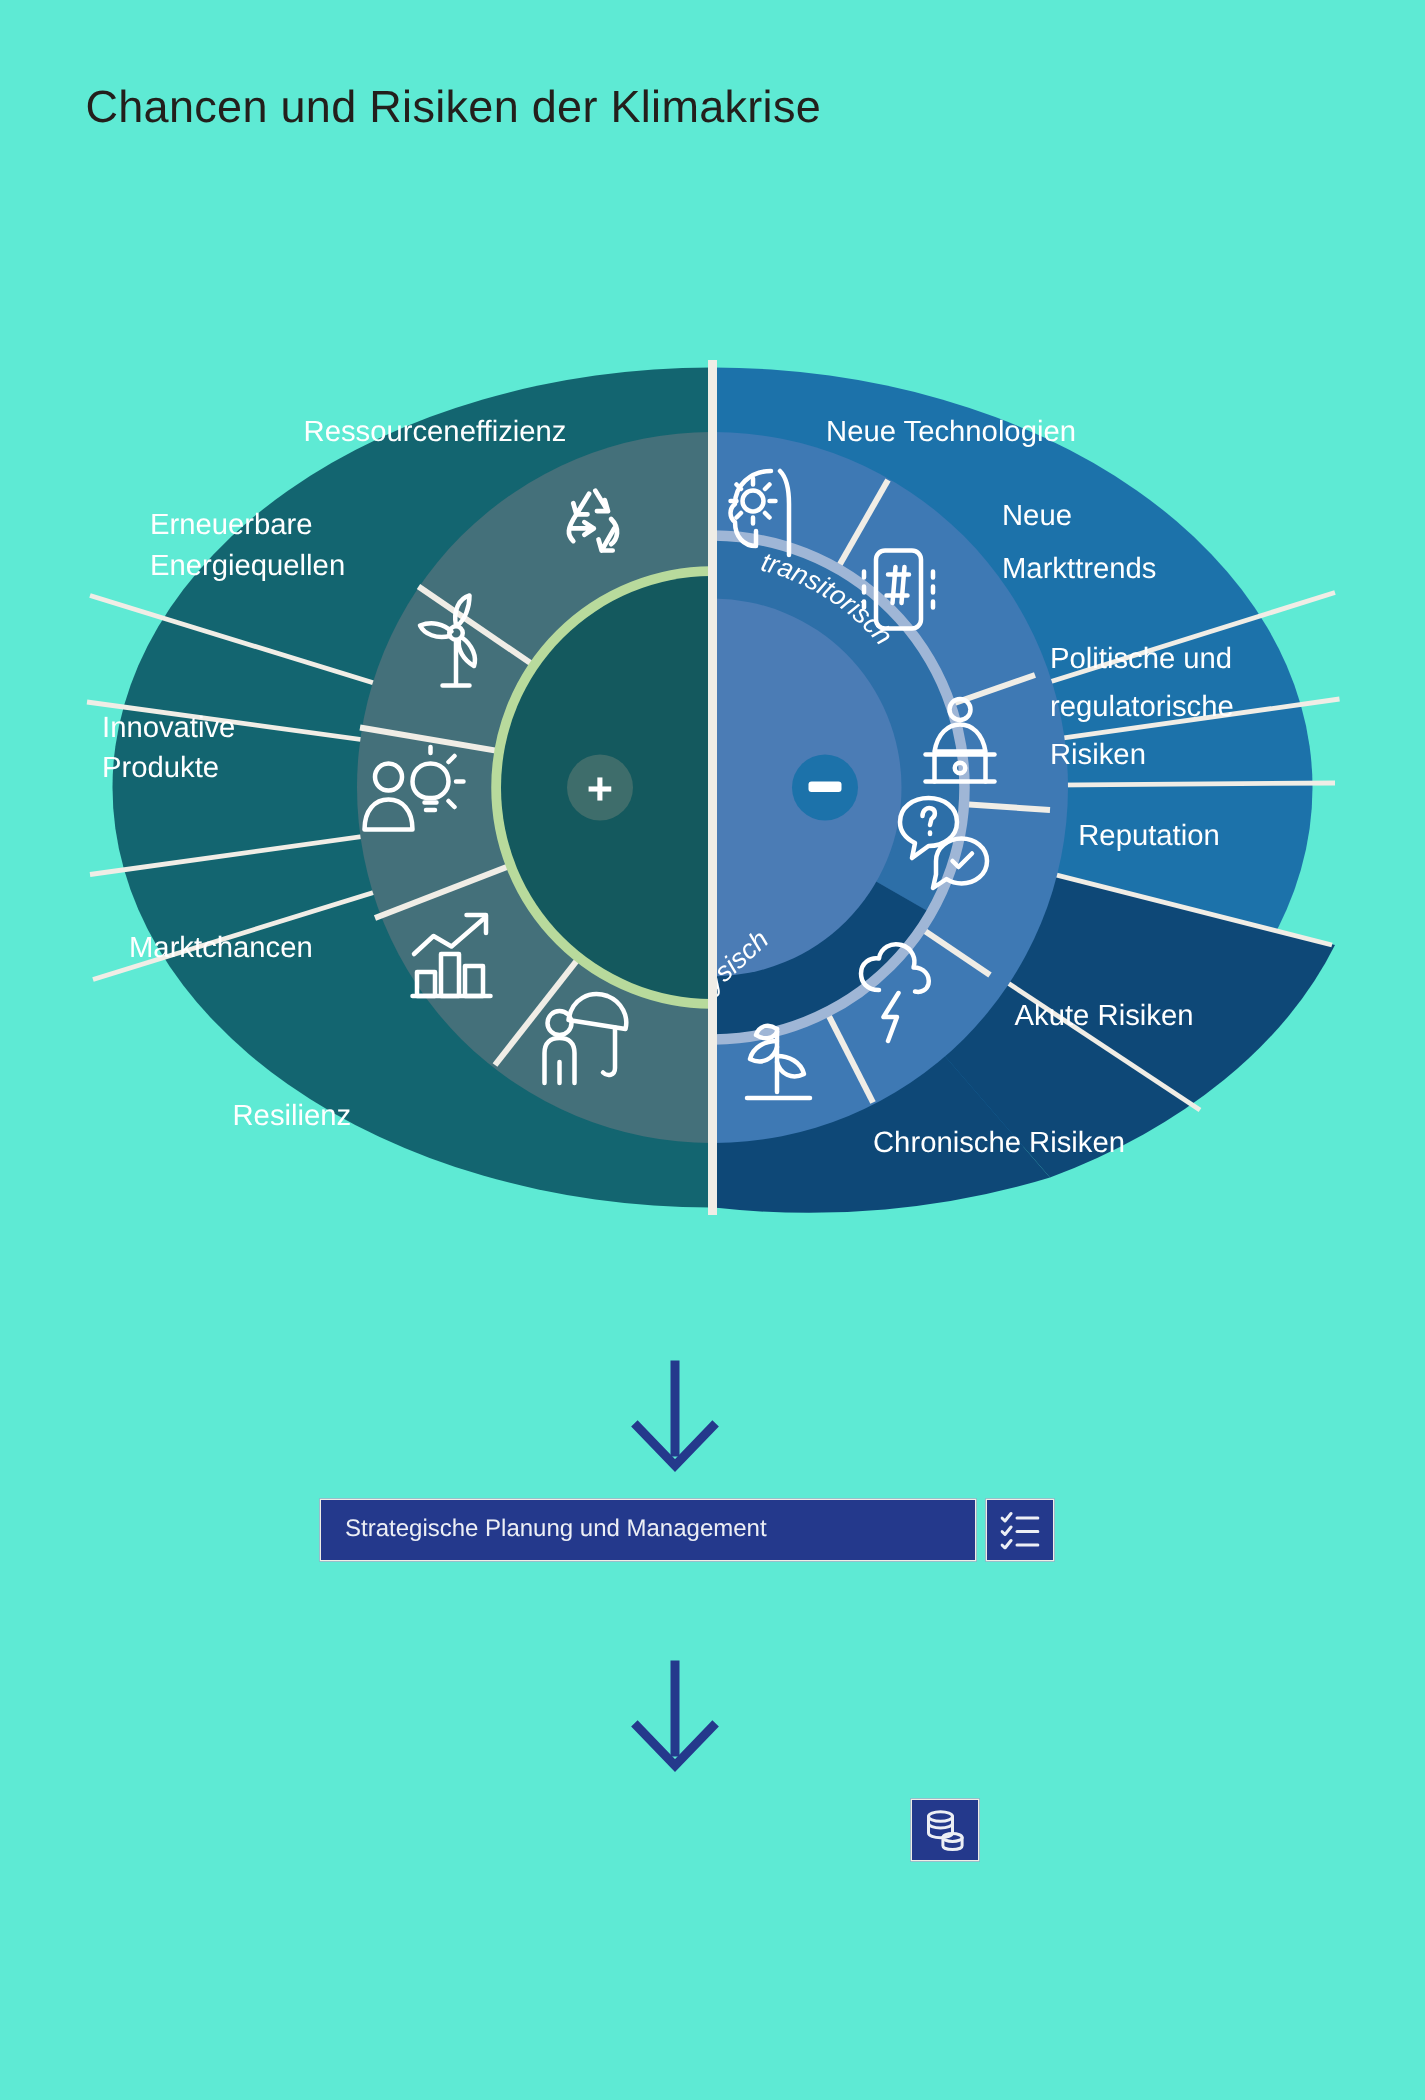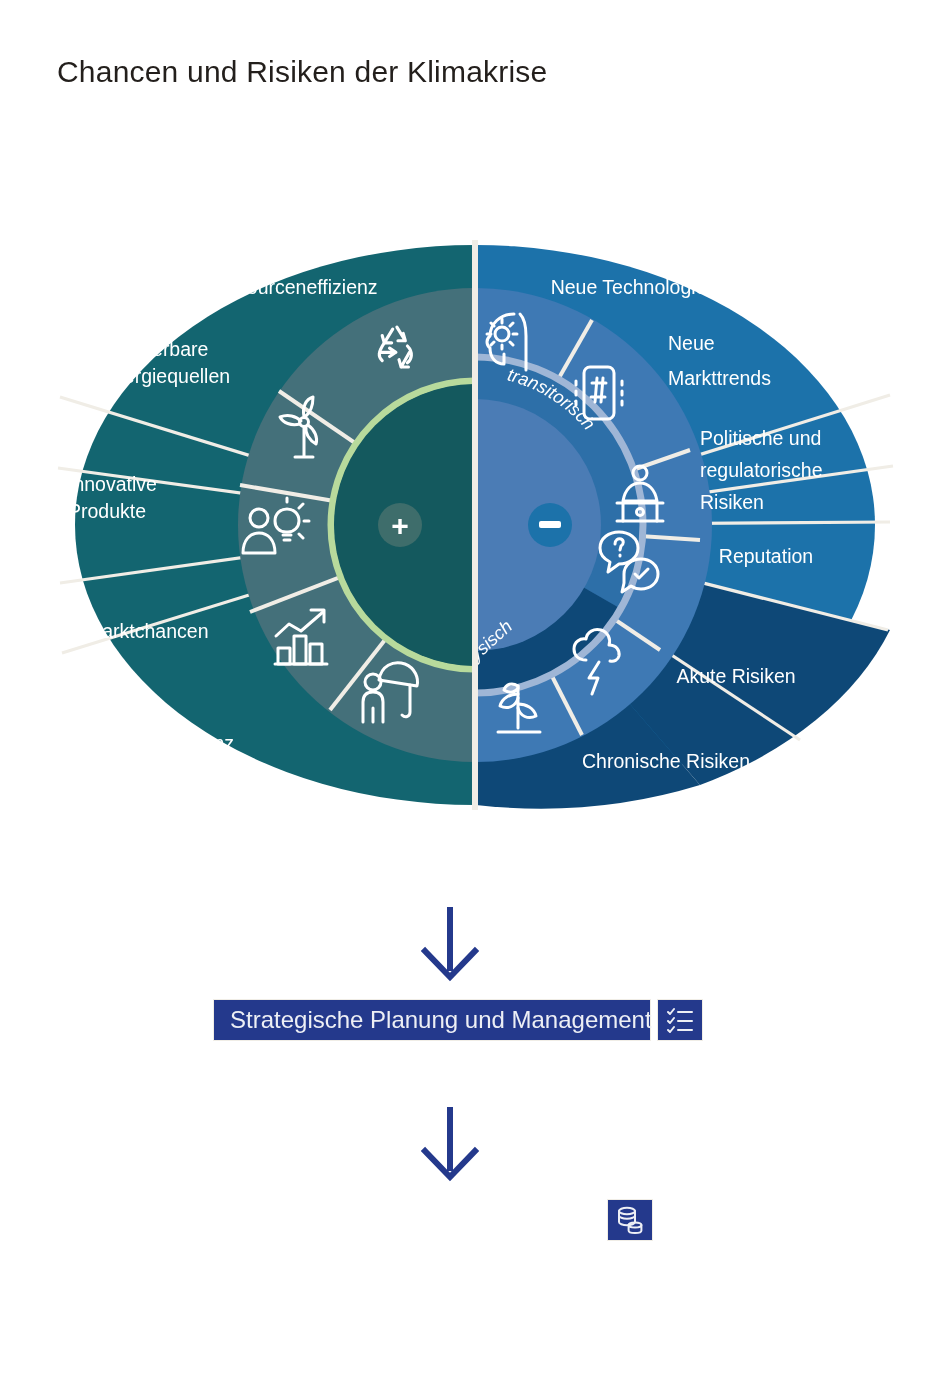--- a/index.html
+++ b/index.html
@@ -2,42 +2,42 @@
 <html><head>
 <meta charset="utf-8">
 <style>
   * { box-sizing: border-box; margin: 0; padding: 0; }
   html, body {
     width: 950px; height: 1400px;
     background: #F0EDE6;
     font-family: "Liberation Sans", sans-serif;
     overflow: hidden;
   }
-  #page { position: relative; width: 950px; height: 1400px; background: #ffffff; padding-left: 37px; }
+  #page { position: relative; width: 950px; height: 1400px; background: #5eead4; padding-left: 37px; }
 
   #page-title {
     position: absolute; left: 57px; top: 55px;
     font-size: 30px; font-weight: 400; color: #231F1C;
     letter-spacing: 0.2px;
   }
 
   #wheel { position: absolute; left: 0px; top: 240px; width: 950px; height: 570px; }
 
   .seg-label { font-family: "Liberation Sans", sans-serif; fill: #FFFFFF; }
   .lbl-outer { font-size: 19.5px; }
   .lbl-ring  { font-size: 18px; font-style: italic; }
   .sign { font-size: 30px; font-weight: 700; fill:#ffffff; }
 
   .flow-box {
     position: absolute; height: 42px;
     background: #24398C; border: 1px solid #F0EDE6;
     display: flex; align-items: center;
   }
   .flow-box .flow-text {
-    color: #EDEFF5; font-size: 24px; padding: 0 16px; white-space: nowrap;
+    color: #EDEFF5; font-size: 16px; padding: 0 16px; white-space: nowrap;
   }
   .flow-icon {
     position: absolute; height: 42px; width: 46px;
     background: #24398C; border: 1px solid #F0EDE6;
     display: flex; align-items: center; justify-content: center;
   }
 
   .arrow { position: absolute; }
 </style>
 </head>

